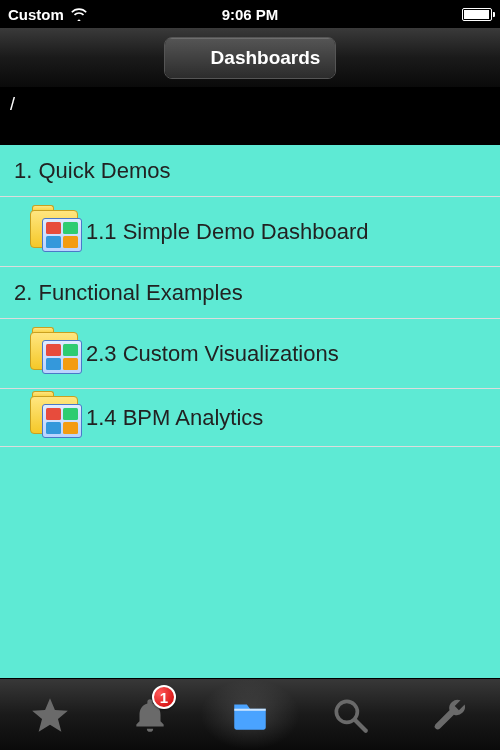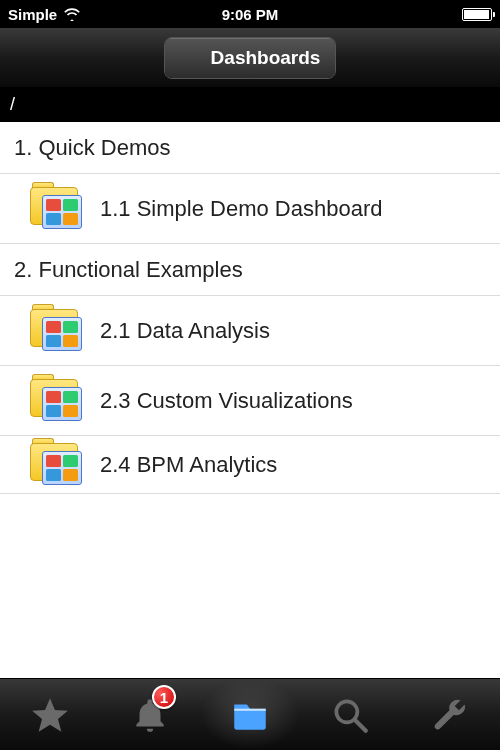--- a/index.html
+++ b/index.html
@@ -94,39 +94,40 @@
       background: #000;
       color: #fff;
       font-size: 18px;
       padding: 6px 10px;
       display: flex;
       align-items: flex-start;
     }
 
     
     .list {
-      background: #ffffff;
+      background: #5eead4;
       height: 556px;
       overflow: hidden;
+      margin-top: 23px;
     }
     .section-header {
       height: 52px;
       display: flex;
       align-items: center;
       padding: 0 14px;
       font-size: 22px;
       color: #222;
       border-bottom: 1px solid #dcdcdc;
     }
     .item-row {
       height: 70px;
       display: flex;
       align-items: center;
       padding: 0 14px 0 30px;
-      gap: 18px;
+      gap: 4px;
       border-bottom: 1px solid #dcdcdc;
       cursor: pointer;
     }
     .item-row.short { height: 58px; }
     .item-label {
       font-size: 22px;
       color: #222;
     }
 
     
@@ -209,21 +210,21 @@
       align-items: center;
       justify-content: center;
       box-shadow: 0 1px 2px rgba(0,0,0,0.5);
     }
   </style>
 </head>
 <body>
 
 <div class="status-bar">
   <div class="status-left">
-    <span>Simple</span>
+    <span>Custom</span>
     <svg class="wifi-svg" viewBox="0 0 20 14">
       <path d="M10 13 a1.5 1.5 0 1 0 0.001 0" fill="#fff"></path>
       <path d="M5 8 a7 7 0 0 1 10 0" stroke="#fff" stroke-width="1.8" fill="none"></path>
       <path d="M2 5 a11 11 0 0 1 16 0" stroke="#fff" stroke-width="1.8" fill="none"></path>
     </svg>
   </div>
   <div class="status-center">9:06 PM</div>
   <div class="status-right">
     <div class="battery">
       <div class="battery-fill"></div>
@@ -253,33 +254,20 @@
           <div class="cell c-blue"></div>
           <div class="cell c-orange"></div>
         </div>
     </div>
     <span class="item-label">1.1 Simple Demo Dashboard</span>
   </div>
 
 
   <div class="section-header">2. Functional Examples</div>
 
-  <div class="item-row">
-    <div class="dash-icon">
-      <div class="folder-tab"></div>
-        <div class="folder-back"></div>
-      <div class="panel">
-          <div class="cell c-red"></div>
-          <div class="cell c-green"></div>
-          <div class="cell c-blue"></div>
-          <div class="cell c-orange"></div>
-        </div>
-    </div>
-    <span class="item-label">2.1 Data Analysis</span>
-  </div>
 
 
   <div class="item-row">
     <div class="dash-icon">
       <div class="folder-tab"></div>
         <div class="folder-back"></div>
       <div class="panel">
           <div class="cell c-red"></div>
           <div class="cell c-green"></div>
           <div class="cell c-blue"></div>
@@ -293,21 +281,21 @@
     <div class="dash-icon">
       <div class="folder-tab"></div>
         <div class="folder-back"></div>
       <div class="panel">
           <div class="cell c-red"></div>
           <div class="cell c-green"></div>
           <div class="cell c-blue"></div>
           <div class="cell c-orange"></div>
         </div>
     </div>
-    <span class="item-label">2.4 BPM Analytics</span>
+    <span class="item-label">1.4 BPM Analytics</span>
   </div>
 
 </div>
 
 <div class="tab-bar">
   <div class="tab-btn">
     <svg class="tab-icon-svg" viewBox="0 0 40 40">
       <path d="M20 4 L24.7 15.3 L37 16 L27.6 23.9 L30.8 36 L20 29.2 L9.2 36 L12.4 23.9 L3 16 L15.3 15.3 Z" fill="#6a6a6a"></path>
     </svg>
   </div>

